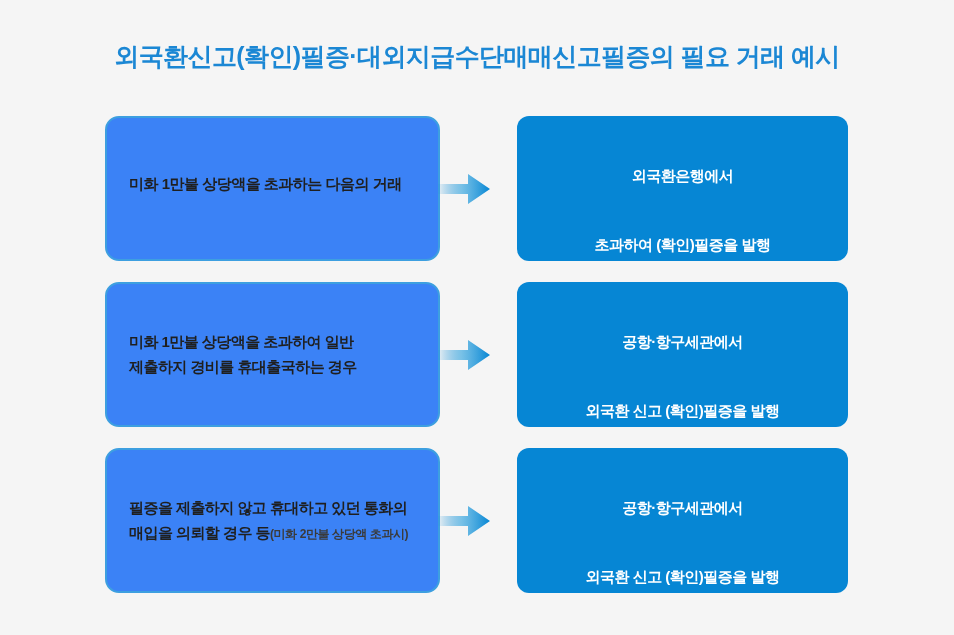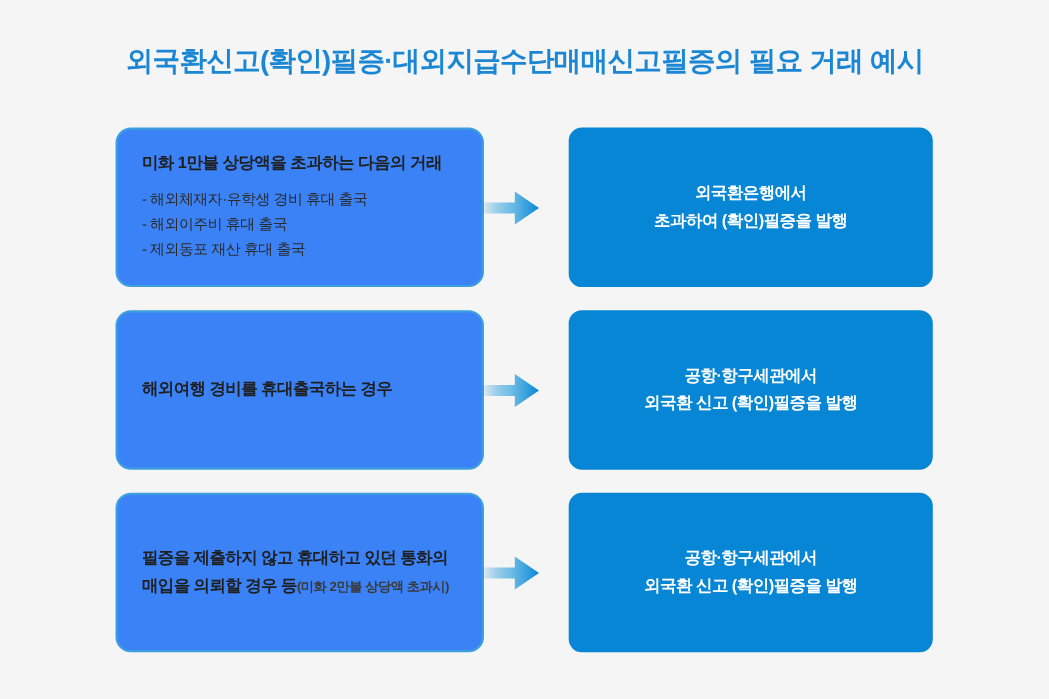--- a/index.html
+++ b/index.html
@@ -146,42 +146,38 @@
   }
 
   .card-right .r-line {
     font-size: 15px;
     font-weight: 700;
     color: #ffffff;
     letter-spacing: -0.5px;
     line-height: 1.62;
     text-align: center;
     white-space: nowrap;
+    margin-top: 44px;
   }
 </style>
 </head>
 <body>
 
 <div class="infographic">
 
   <div class="title-wrap">
     <h1 class="title">외국환신고(확인)필증·대외지급수단매매신고필증의 필요 거래 예시</h1>
   </div>
 
   <div class="rows">
 
     <div class="row">
 
       <div class="card-left">
         <div class="headline">미화 1만불 상당액을 초과하는 다음의 거래</div>
-        <ul class="bullets">
-          <li>- 해외체재자·유학생 경비 휴대 출국</li>
-          <li>- 해외이주비 휴대 출국</li>
-          <li>- 제외동포 재산 휴대 출국</li>
-        </ul>
       </div>
 
       <div class="arrow">
         <svg width="52" height="34" viewBox="0 0 52 34" xmlns="http://www.w3.org/2000/svg">
           <defs>
             <linearGradient id="agrad1" x1="0" y1="0" x2="1" y2="0">
               <stop offset="0%" stop-color="#0686d4" stop-opacity="0.05"></stop>
               <stop offset="45%" stop-color="#4fb0e2" stop-opacity="0.75"></stop>
               <stop offset="100%" stop-color="#0686d4" stop-opacity="1"></stop>
             </linearGradient>
@@ -194,21 +190,22 @@
         <div class="r-line">외국환은행에서</div>
         <div class="r-line">초과하여 (확인)필증을 발행</div>
       </div>
 
     </div>
 
     <div class="row">
 
       <div class="card-left">
         <div class="body-lines">
-          <div class="line">해외여행 경비를 휴대출국하는 경우</div>
+          <div class="line">미화 1만불 상당액을 초과하여 일반</div>
+          <div class="line">제출하지 경비를 휴대출국하는 경우</div>
         </div>
       </div>
 
       <div class="arrow">
         <svg width="52" height="34" viewBox="0 0 52 34" xmlns="http://www.w3.org/2000/svg">
           <defs>
             <linearGradient id="agrad2" x1="0" y1="0" x2="1" y2="0">
               <stop offset="0%" stop-color="#0686d4" stop-opacity="0.05"></stop>
               <stop offset="45%" stop-color="#4fb0e2" stop-opacity="0.75"></stop>
               <stop offset="100%" stop-color="#0686d4" stop-opacity="1"></stop>

